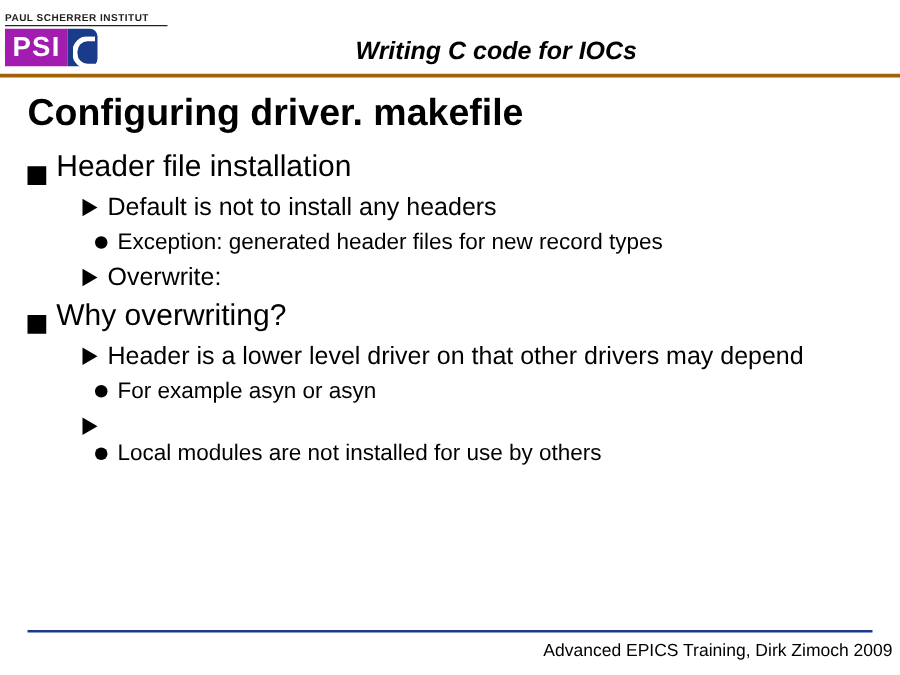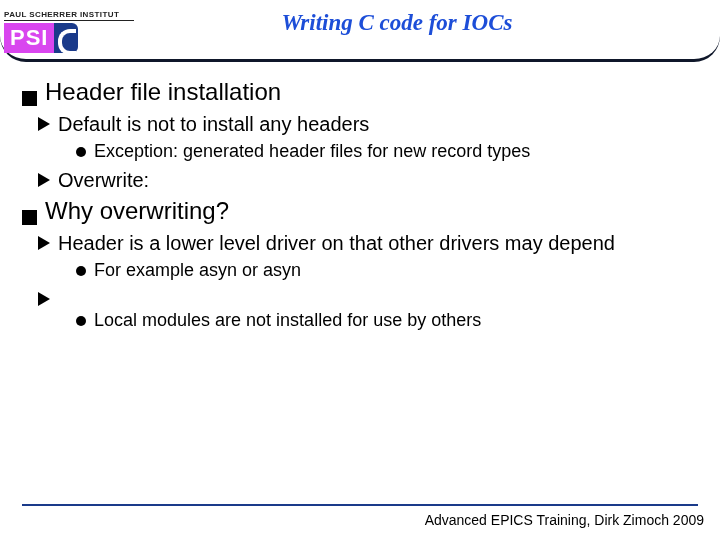--- a/index.html
+++ b/index.html
@@ -6,24 +6,23 @@
   body {
     width: 720px;
     height: 540px;
     background: #fff;
     font-family: Arial, Helvetica, sans-serif;
     position: relative;
     overflow: hidden;
   }
   .header-bar {
     display: flex;
-    align-items: flex-start;
+    align-items: flex-end;
     padding: 10px 20px 6px 4px;
-    border-bottom: 3px solid #0f172a;
-    border-radius: 26px;
+    border-bottom: 3px solid #a16207;
   }
   .logo {
     width: 130px;
     flex-shrink: 0;
   }
   .logo-text {
     font-size: 8px;
     letter-spacing: 0.4px;
     color: #222;
     margin-bottom: 1px;
@@ -33,21 +32,21 @@
     height: 1px;
     background: #222;
     margin-bottom: 2px;
   }
   .logo-psi {
     display: flex;
     align-items: center;
     gap: 0;
   }
   .psi-block {
-    background: #d946ef;
+    background: #a21caf;
     color: #fff;
     font-weight: 900;
     font-size: 22px;
     padding: 2px 6px 2px 6px;
     letter-spacing: 1px;
     font-family: Arial, sans-serif;
   }
   .psi-c {
     background: #1a3a8a;
     width: 24px;
@@ -64,24 +63,23 @@
     height: 18px;
     border: 4px solid #fff;
     border-right: none;
     border-radius: 12px 0 0 12px;
   }
   .slide-title {
     flex: 1;
     text-align: center;
     font-style: italic;
     font-weight: bold;
-    font-size: 23px;
-    color: #1d4ed8;
+    font-size: 20px;
+    color: #000000;
     padding-right: 40px;
-    font-family: Liberation Serif, serif;
   }
   .content {
     padding: 12px 22px 0 22px;
   }
   .h1 {
     font-size: 30px;
     font-weight: bold;
     margin-bottom: 12px;
   }
   .lvl1 {
@@ -96,21 +94,21 @@
     flex-shrink: 0;
     margin-top: 6px;
     margin-right: 8px;
   }
   .lvl1-text {
     font-size: 24px;
   }
   .lvl2 {
     display: flex;
     align-items: flex-start;
-    margin: 2px 0 4px 16px;
+    margin: 2px 0 4px 44px;
   }
   .tri {
     width: 0;
     height: 0;
     border-top: 7px solid transparent;
     border-bottom: 7px solid transparent;
     border-left: 12px solid #000;
     flex-shrink: 0;
     margin-top: 5px;
     margin-right: 8px;
@@ -143,41 +141,42 @@
   .footer-line {
     position: absolute;
     left: 22px;
     right: 22px;
     bottom: 34px;
     height: 2px;
     background: #1a3a8a;
   }
   .footer {
     position: absolute;
-    right: 16px;
+    right: 6px;
     bottom: 12px;
     font-size: 14px;
   }
 </style>
 </head>
 <body>
 
 <div class="header-bar">
   <div class="logo">
     <div class="logo-text">PAUL SCHERRER INSTITUT</div>
     <div class="logo-line"></div>
     <div class="logo-psi">
       <div class="psi-block">PSI</div>
       <div class="psi-c"></div>
     </div>
   </div>
   <div class="slide-title">Writing C code for IOCs</div>
 </div>
 
 <div class="content">
+  <div class="h1">Configuring driver. makefile</div>
 
   <div class="lvl1">
     <div class="square"></div>
     <div class="lvl1-text">Header file installation</div>
   </div>
 
   <div class="lvl2">
     <div class="tri"></div>
     <div class="lvl2-text">Default is not to install any headers</div>
   </div>

